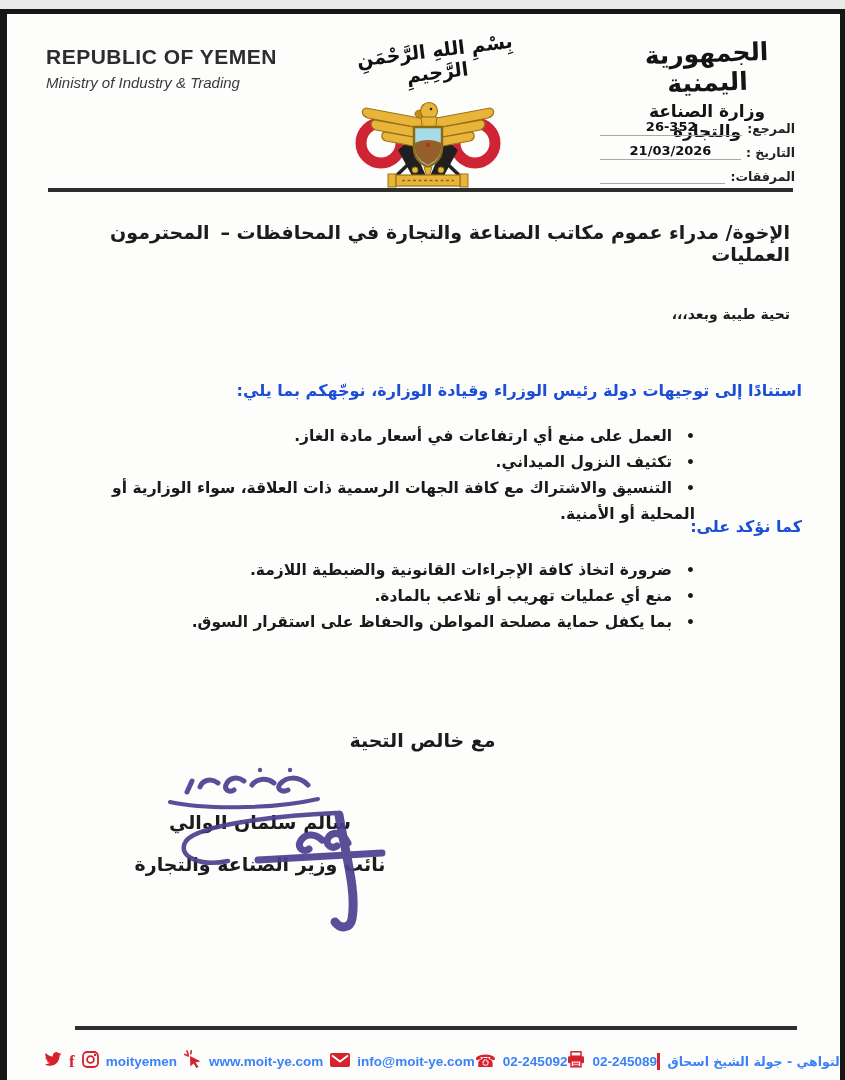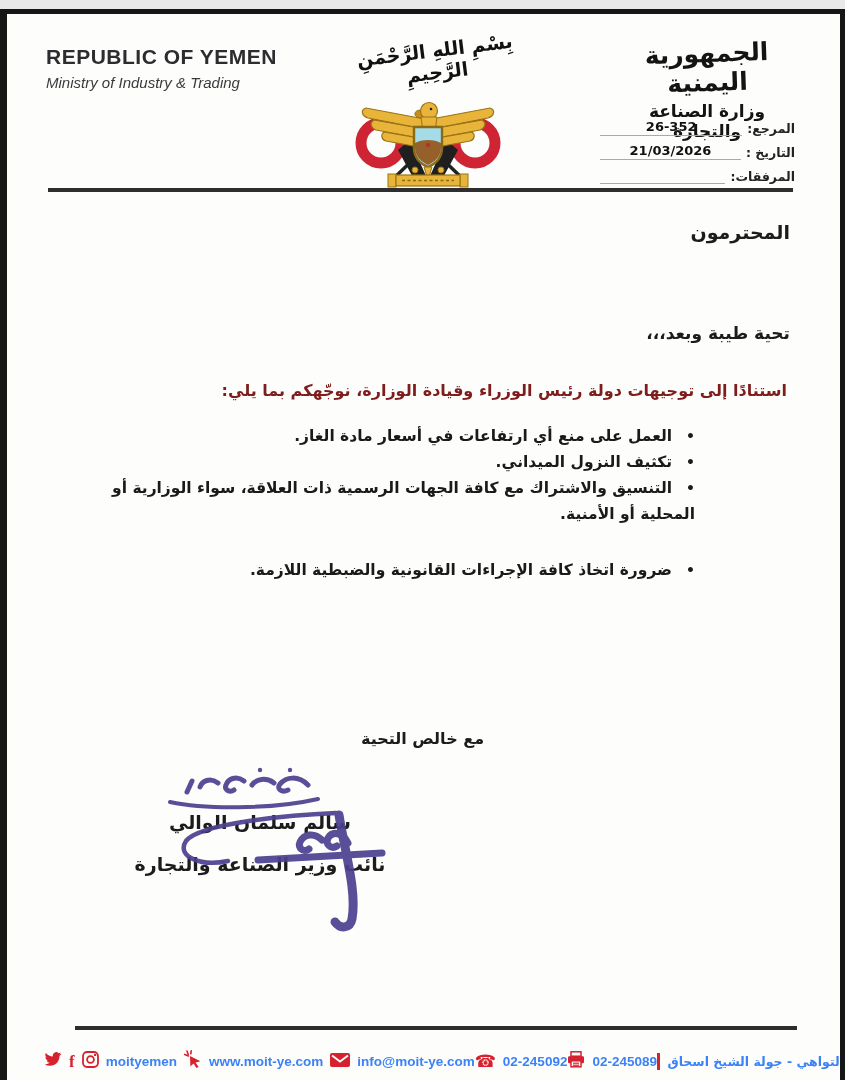--- a/index.html
+++ b/index.html
@@ -34,33 +34,33 @@
   .field .lbl { font-size:12.5px; font-weight:600; color:#222; margin-left:5px; white-space:nowrap; }
   .field .line { flex:1; border-bottom:1.4px solid #a9a9a9; direction:ltr; text-align:center;
     font-size:13px; font-weight:bold; height:17px; line-height:16px; color:#111; }
 
   .rule { position:absolute; background:#2e2e2e; }
   .rule.hdr { left:48px; right:52px; top:179px; height:3.5px; }
   .rule.ftr { left:75px; right:48px; top:1017px; height:4px; }
   .addressee { position:absolute; left:55px; right:55px; top:212px; direction:rtl;
     display:flex; justify-content:space-between; align-items:baseline; padding-left:55px;
     font-size:19px; font-weight:bold; }
-  .greeting { position:absolute; right:55px; top:314px; direction:rtl; font-size:17px; font-weight:bold; }
-  .para { position:absolute; right:58px; left:55px; direction:rtl; text-align:right;
-    font-size:16px; font-weight:bold; color:#7f1d1d; }
+  .greeting { position:absolute; right:55px; top:297px; direction:rtl; font-size:14px; font-weight:bold; }
+  .para { position:absolute; right:43px; left:55px; direction:rtl; text-align:right;
+    font-size:16px; font-weight:bold; color:#1d4ed8; }
   .para.intro { top:372px; }
   .para.emphasis { top:508px; }
   .para.closing { top:640px; }
   ul.points { position:absolute; right:150px; left:60px; direction:rtl; list-style:none; }
   ul.points.p1 { top:414px; }
   ul.points.p2 { top:548px; }
   ul.points li { font-size:15.5px; font-weight:bold; line-height:26px; color:#1a1a1a; }
   ul.points li::before { content:"•"; margin-left:14px; font-size:14px; }
   .salutation { position:absolute; left:0; right:0; top:720px; text-align:center;
-    direction:rtl; font-size:16px; font-weight:bold; }
+    direction:rtl; font-size:19px; font-weight:bold; }
   .signer { position:absolute; left:110px; top:802px; width:300px; text-align:center; direction:rtl; }
   .signer .nm { font-size:19px; font-weight:bold; }
   .signer .ttl { font-size:19px; font-weight:bold; margin-top:20px; }
   .sig-ink { position:absolute; left:140px; top:748px; z-index:5; pointer-events:none; }
 
   
   .footer { position:absolute; left:44px; right:40px; top:1034px; height:36px;
     display:flex; align-items:center; justify-content:space-between; z-index:8; }
   .fgrp { display:flex; align-items:center; gap:7px; }
   .ftxt { font-family:"Liberation Sans","DejaVu Sans",sans-serif; font-size:13.5px; font-weight:bold; color:#3b82f6; white-space:nowrap; }
@@ -147,36 +147,40 @@
     </div>
     <div class="field">
       <span class="lbl">المرفقات:</span>
       <span class="line"></span>
     </div>
   </div>
 
   <div class="rule hdr"></div>
 
   <div class="addressee">
+    <span>الإخوة/ مدراء عموم مكاتب الصناعة والتجارة في المحافظات – العمليات</span>
     <span>المحترمون</span>
   </div>
 
   <div class="greeting">تحية طيبة وبعد،،،</div>
 
   <div class="para intro">استنادًا إلى توجيهات دولة رئيس الوزراء وقيادة الوزارة، نوجّهكم بما يلي:</div>
 
   <ul class="points p1">
     <li>العمل على منع أي ارتفاعات في أسعار مادة الغاز.</li>
     <li>تكثيف النزول الميداني.</li>
     <li>التنسيق والاشتراك مع كافة الجهات الرسمية ذات العلاقة، سواء الوزارية أو المحلية أو الأمنية.</li>
   </ul>
 
+  <div class="para emphasis">كما نؤكد على:</div>
 
   <ul class="points p2">
     <li>ضرورة اتخاذ كافة الإجراءات القانونية والضبطية اللازمة.</li>
+    <li>منع أي عمليات تهريب أو تلاعب بالمادة.</li>
+    <li>بما يكفل حماية مصلحة المواطن والحفاظ على استقرار السوق.</li>
   </ul>
 
 
   <div class="salutation">مع خالص التحية</div>
 
   <div class="sig-ink">
     <svg width="270" height="200" viewBox="0 0 270 200" xmlns="http://www.w3.org/2000/svg" fill="none" stroke="#4b4190" stroke-linecap="round" stroke-linejoin="round" opacity="0.92">
 
       <path stroke-width="5" d="M168,28 C158,18 146,20 140,27 C136,32 142,36 148,33 M134,26 C126,20 116,22 112,28 M104,24 C96,18 88,22 86,28 C84,33 90,36 94,33 M78,26 C70,20 62,24 60,30 M52,24 L47,35"></path>
       <circle cx="150" cy="13" r="2.2" fill="#4b4190" stroke="none"></circle>

